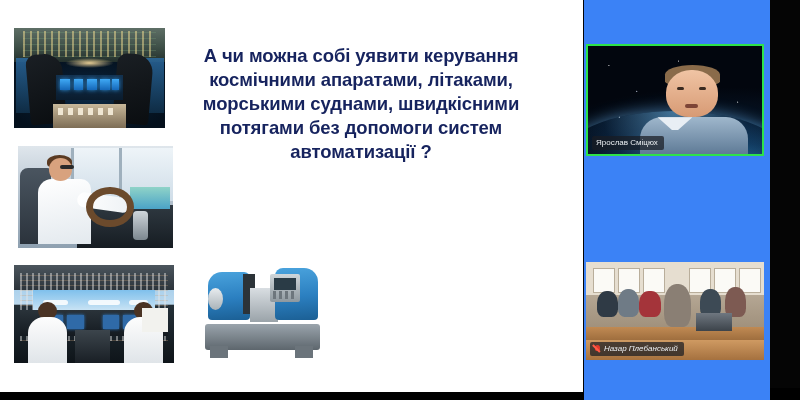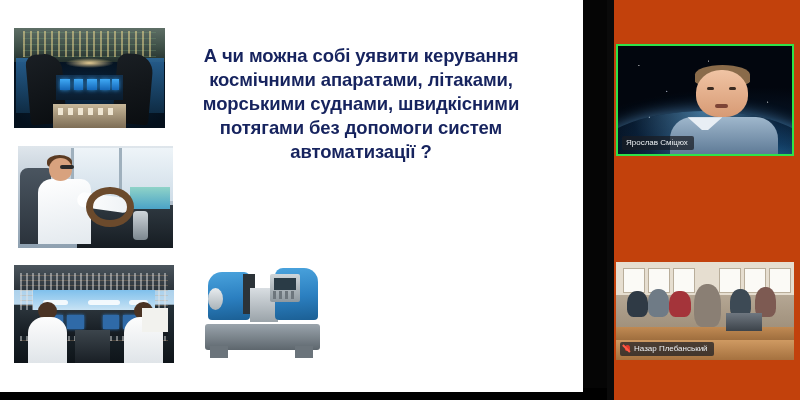--- a/index.html
+++ b/index.html
@@ -117,25 +117,25 @@
   #p4 .chuck{position:absolute;left:6%;top:30%;width:12%;height:22%;border-radius:50%;
       background:linear-gradient(180deg,#e8ecef,#a9b2b8);}
   #p4 .dark{position:absolute;left:34%;top:16%;width:10%;height:40%;background:#2c3338;}
 
   
   #headline{position:absolute;left:196px;top:44px;width:330px;
       color:#16235e;font-weight:bold;font-size:18.5px;line-height:1.30;
       text-align:center;letter-spacing:-.1px;}
 
   
-  #panel{position:absolute;left:614px;top:0;width:186px;height:400px;background:#c2410c;}
+  #panel{position:absolute;left:584px;top:0;width:186px;height:400px;background:#3b82f6;}
   .tile{position:absolute;left:2px;width:178px;overflow:hidden;background:#111;}
   #t1{top:44px;height:112px;border:2px solid #2ee24a;box-sizing:border-box;}
   #t2{top:160px;height:100px;}
-  #t3{top:262px;height:98px;}
+  #t3{top:262px;height:98px;font-style:italic;}
 
   .namebadge{position:absolute;left:4px;bottom:4px;display:flex;align-items:center;gap:3px;
       background:rgba(25,28,34,.72);padding:1px 6px 1px 4px;border-radius:2px;
       color:#eceff2;font-size:8px;white-space:nowrap;line-height:1.5;}
   .mic-muted{display:inline-block;width:7px;height:9px;position:relative;flex:0 0 auto;}
   .mic-muted:before{content:"";position:absolute;left:1px;top:0;width:5px;height:6px;
       border-radius:3px 3px 2px 2px;background:#e0392b;}
   .mic-muted:after{content:"";position:absolute;left:-1px;top:-1px;width:10px;height:1.5px;
       background:#ff5a46;transform:rotate(45deg);transform-origin:left center;}
 

